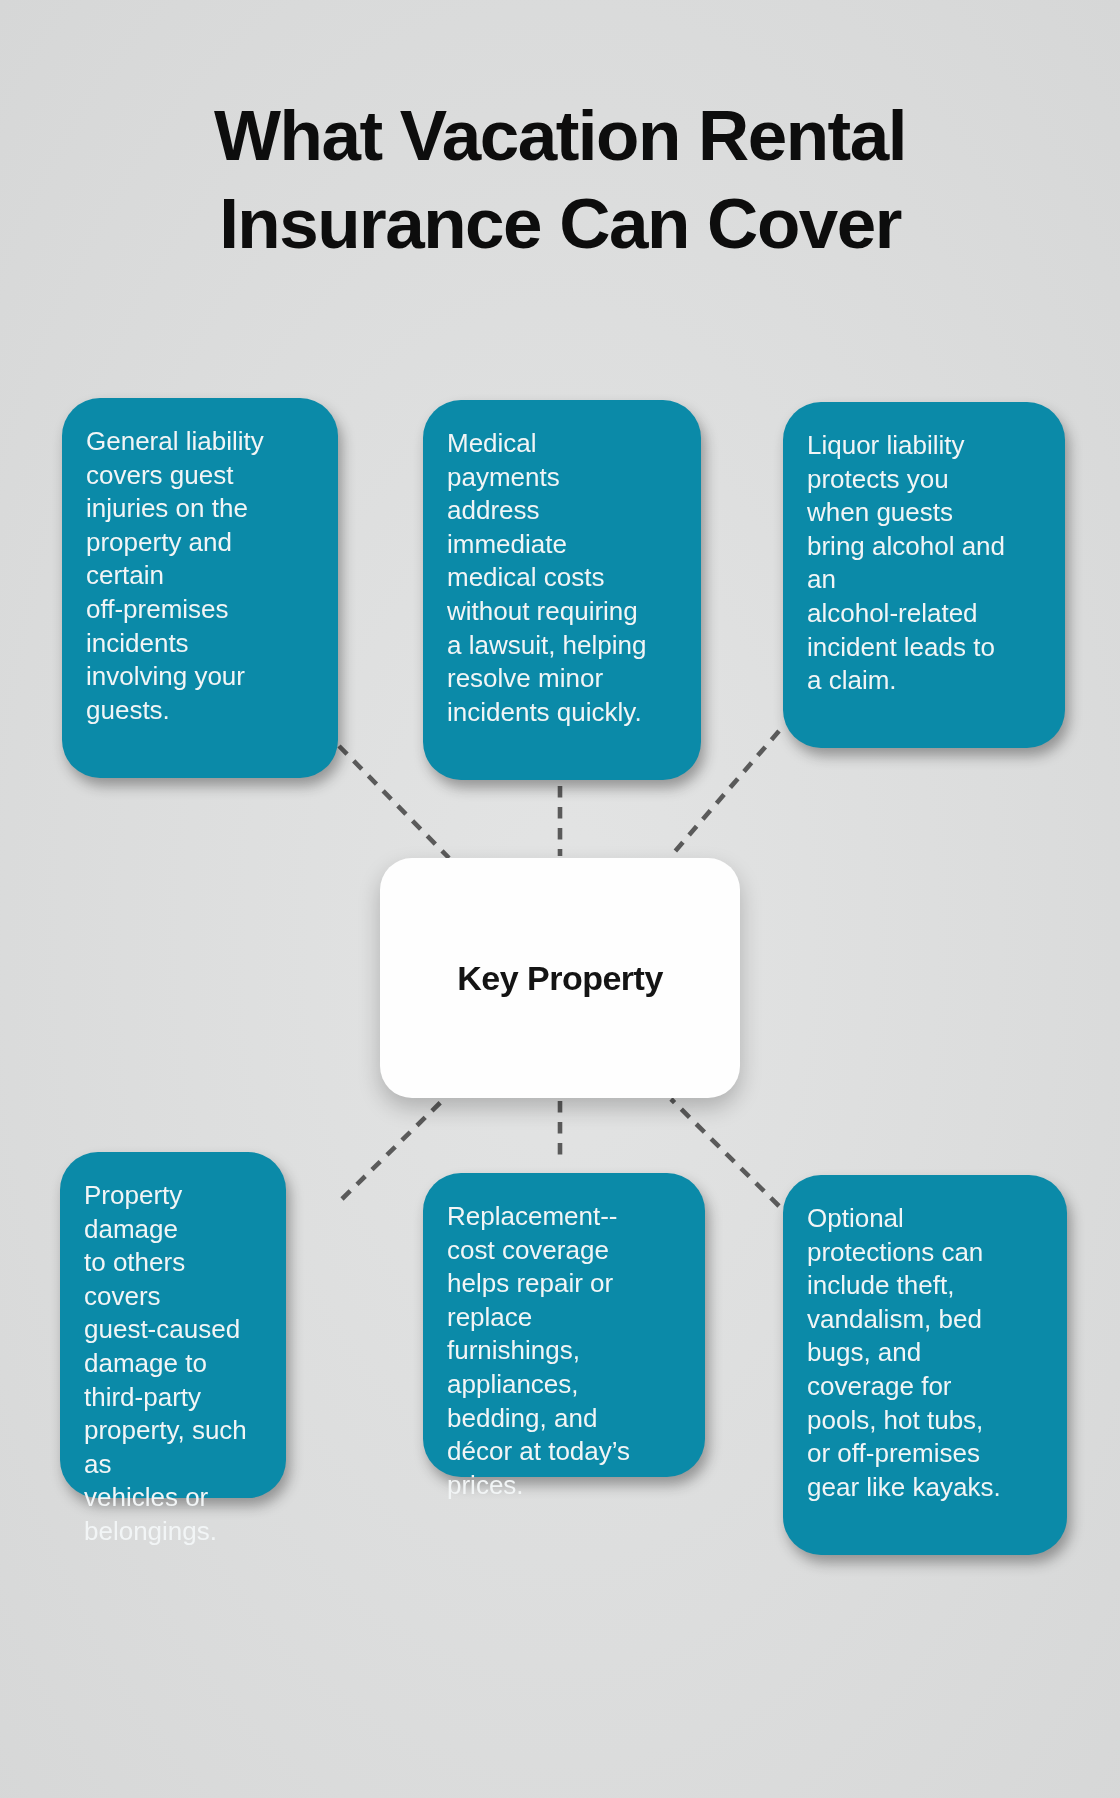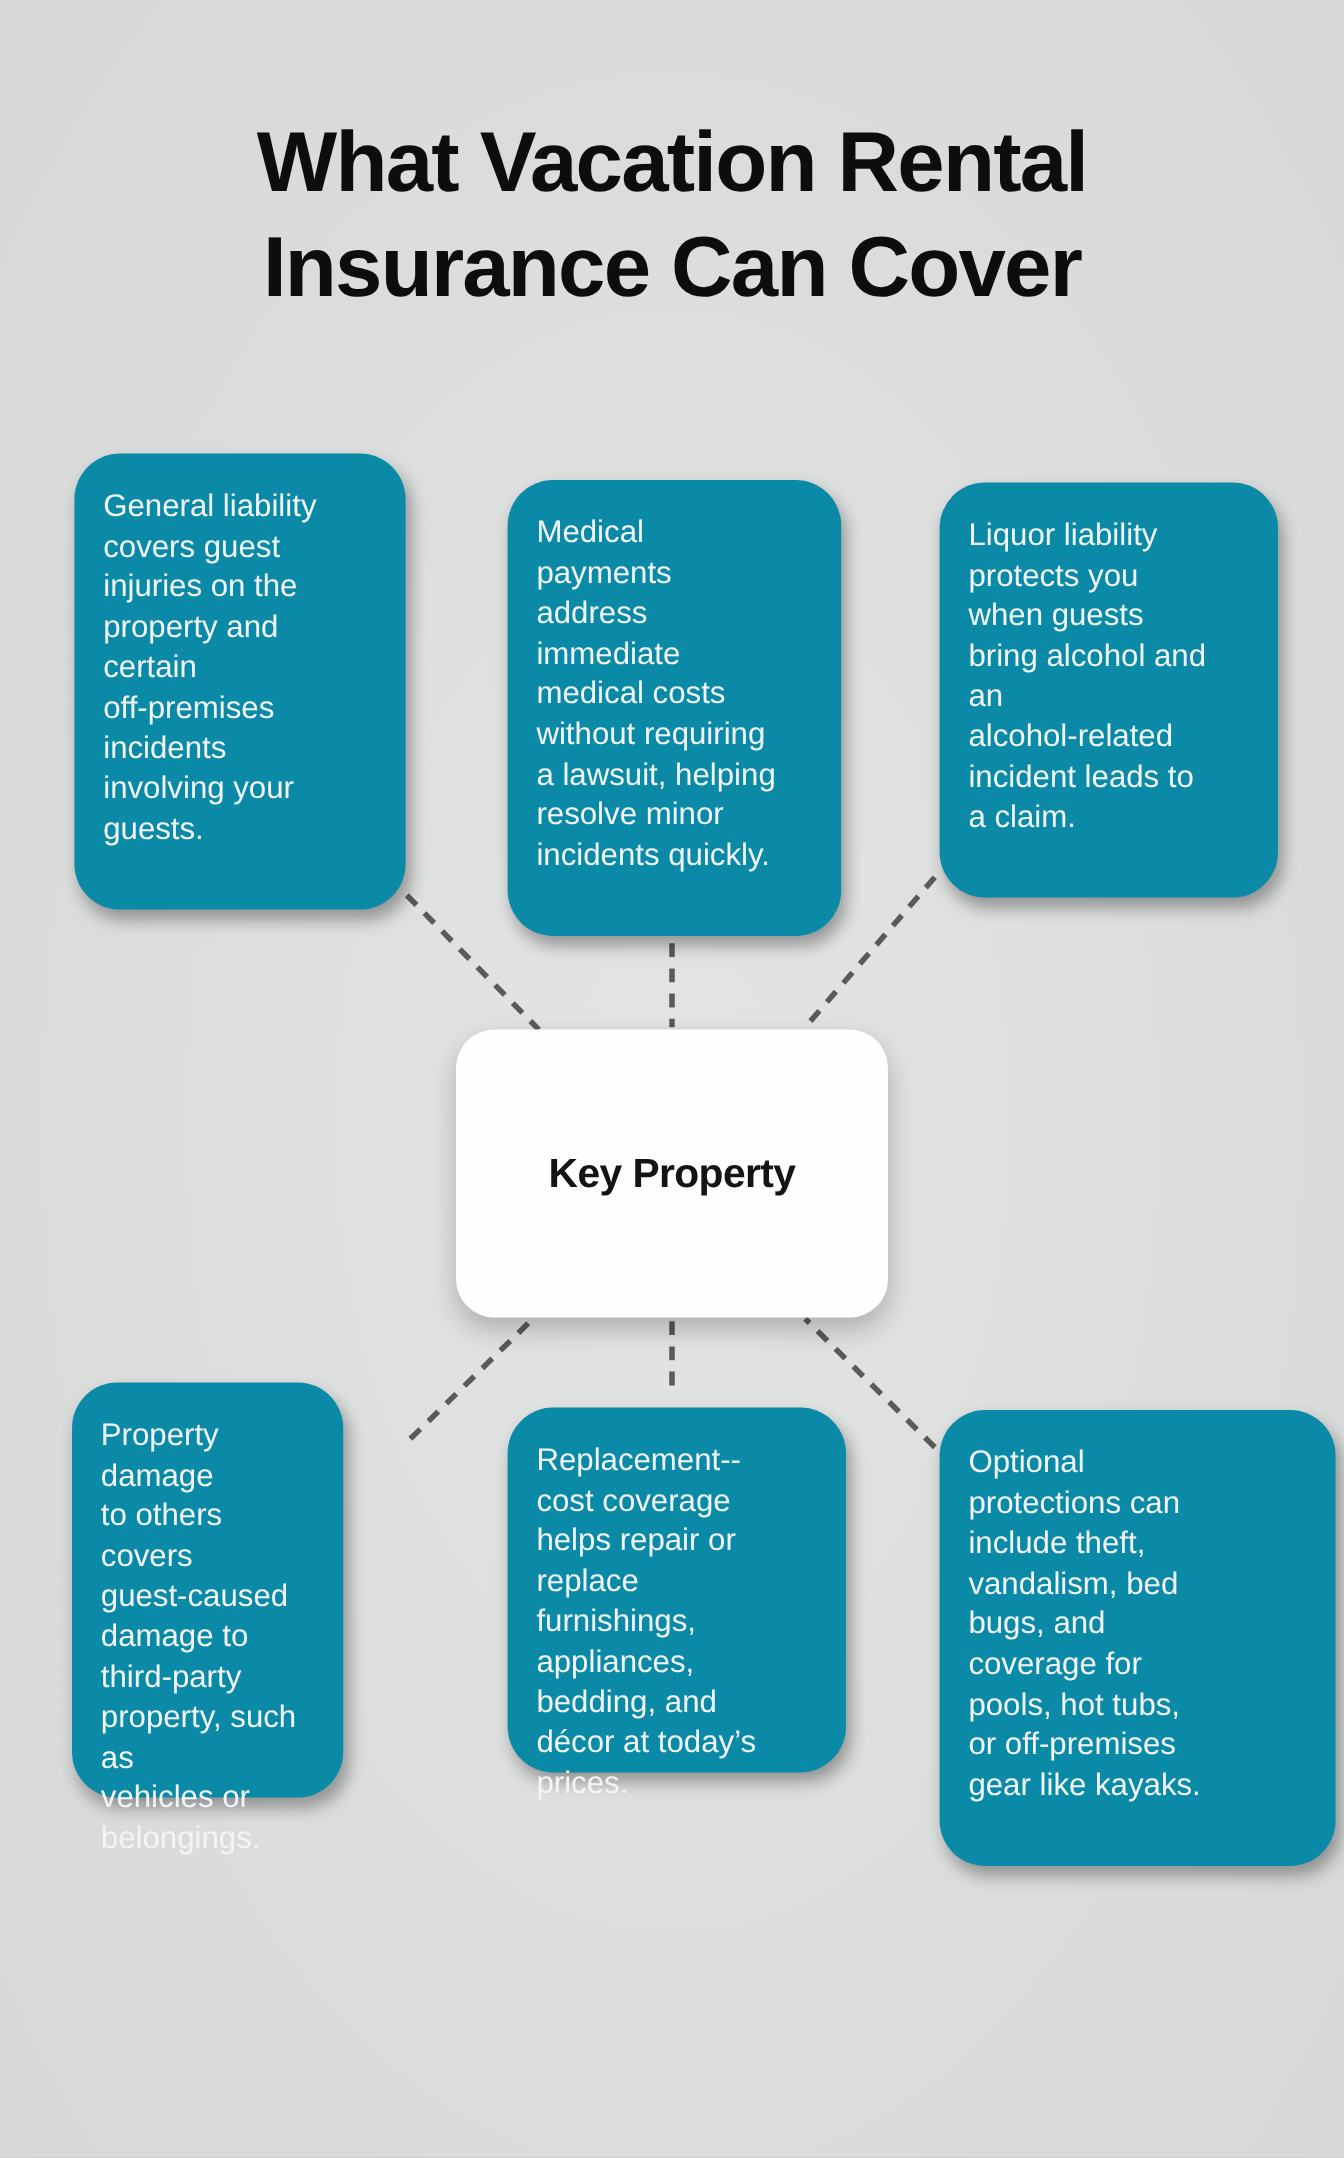--- a/index.html
+++ b/index.html
@@ -35,26 +35,26 @@
     box-sizing:border-box;
     padding:27px 24px;
   }
   .cov-text{
     color:#f2f5f6;
     font-size:26px;
     line-height:33.6px;
     white-space:pre-line;
     font-weight:400;
   }
-  .box-tl{left:62px;top:378px;width:276px;height:380px;}
+  .box-tl{left:62px;top:398px;width:276px;height:380px;}
   .box-tm{left:423px;top:400px;width:278px;height:380px;}
   .box-tr{left:783px;top:402px;width:282px;height:346px;}
   .box-bl{left:60px;top:1152px;width:226px;height:346px;}
   .box-bm{left:423px;top:1173px;width:282px;height:304px;}
-  .box-br{left:783px;top:1175px;width:330px;height:380px;}
+  .box-br{left:783px;top:1175px;width:284px;height:380px;}
   .center-node{
     position:absolute;
     z-index:2;
     left:380px;top:858px;width:360px;height:240px;
     background:#fefefe;
     border-radius:32px;
     box-shadow:0 10px 22px rgba(0,0,0,0.22);
     display:flex;align-items:center;justify-content:center;
   }
   .center-label{

